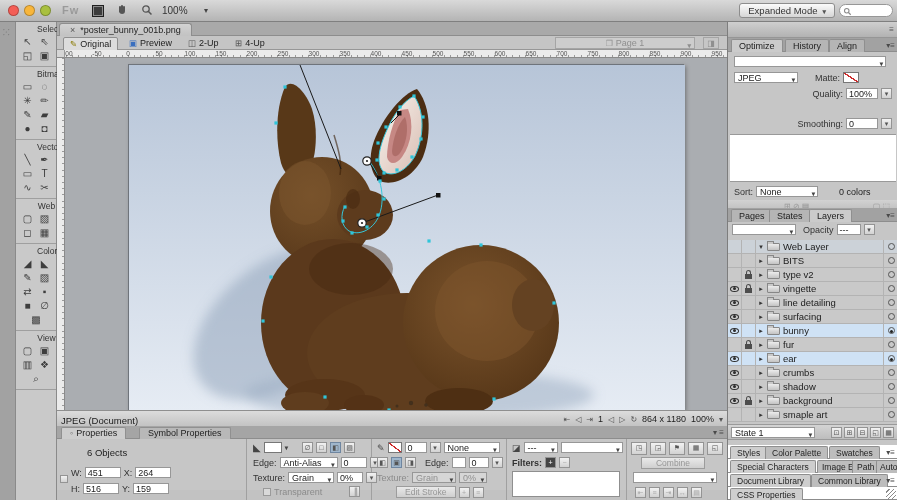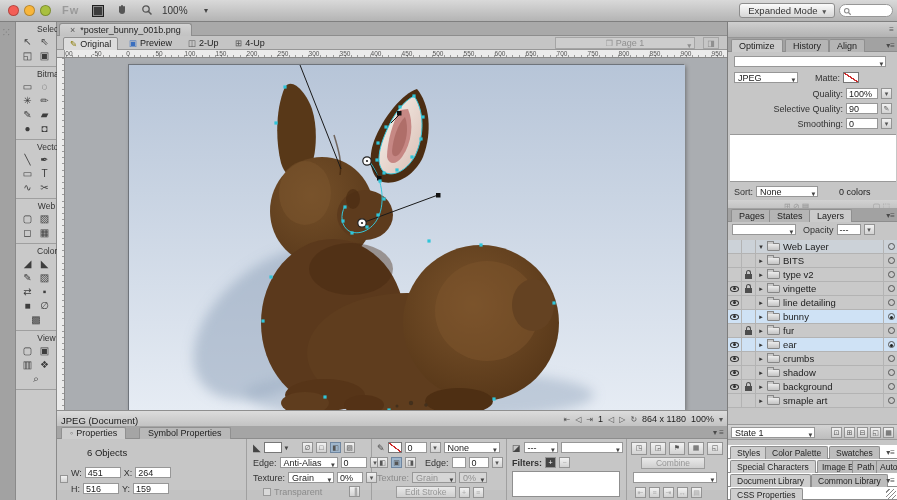--- a/index.html
+++ b/index.html
@@ -536,25 +536,20 @@
     <div class="orow" style="left:6px;top:50px">
       <span class="pselect" style="width:64px"><span>JPEG</span><b>▾</b></span>
       <span class="plabel" style="margin-left:14px">Matte:</span>
       <span class="swatch slash"></span>
     </div>
     <div class="orow" style="left:0;top:66px;width:164px;justify-content:flex-end">
       <span class="plabel">Quality:</span>
       <span class="pinput" style="width:32px">100%</span>
       <span class="minibtn">▾</span>
     </div>
-    <div class="orow" style="left:0;top:81px;width:164px;justify-content:flex-end">
-      <span class="plabel">Selective Quality:</span>
-      <span class="pinput" style="width:32px">90</span>
-      <span class="minibtn">✎</span>
-    </div>
     <div class="orow" style="left:0;top:96px;width:164px;justify-content:flex-end">
       <span class="plabel">Smoothing:</span>
       <span class="pinput" style="width:32px">0</span>
       <span class="minibtn">▾</span>
     </div>
     <div class="color-table" style="top:112px;height:48px"></div>
     <div class="orow" style="left:6px;top:164px">
       <span class="plabel">Sort:</span>
       <span class="pselect" style="width:62px"><span>None</span><b>▾</b></span>
       <span style="margin-left:18px;color:#222">0 colors</span>
@@ -626,20 +621,32 @@
           </span>
         </div>
         <div class="layer-row">
           <span class="lcell eye-c">
             <span class="eye"></span>
           </span>
           <span class="lcell lock-c"></span>
           <span class="larrow">▸</span>
           <span class="folder"></span>
           <span class="lname">line detailing</span>
+          <span class="lradio-c">
+            <span class="radio"></span>
+          </span>
+        </div>
+        <div class="layer-row">
+          <span class="lcell eye-c">
+            <span class="eye"></span>
+          </span>
+          <span class="lcell lock-c"></span>
+          <span class="larrow">▸</span>
+          <span class="folder"></span>
+          <span class="lname">surfacing</span>
           <span class="lradio-c">
             <span class="radio"></span>
           </span>
         </div>
         <div class="layer-row blue">
           <span class="lcell eye-c">
             <span class="eye"></span>
           </span>
           <span class="lcell lock-c"></span>
           <span class="larrow">▸</span>

